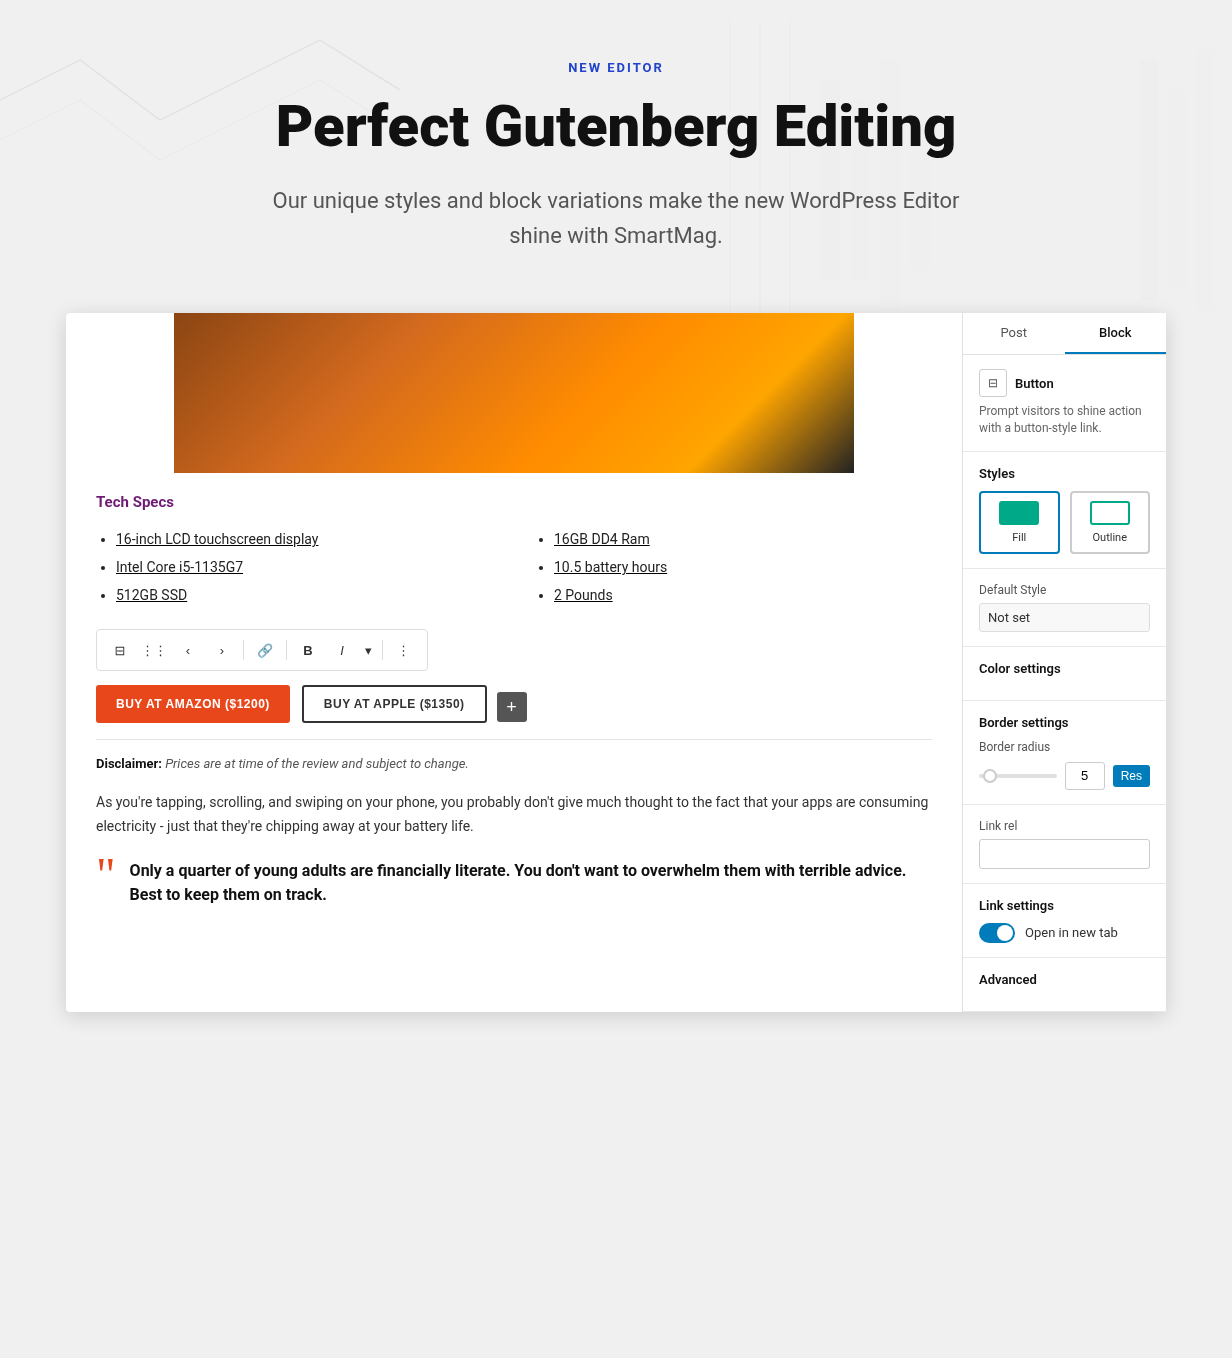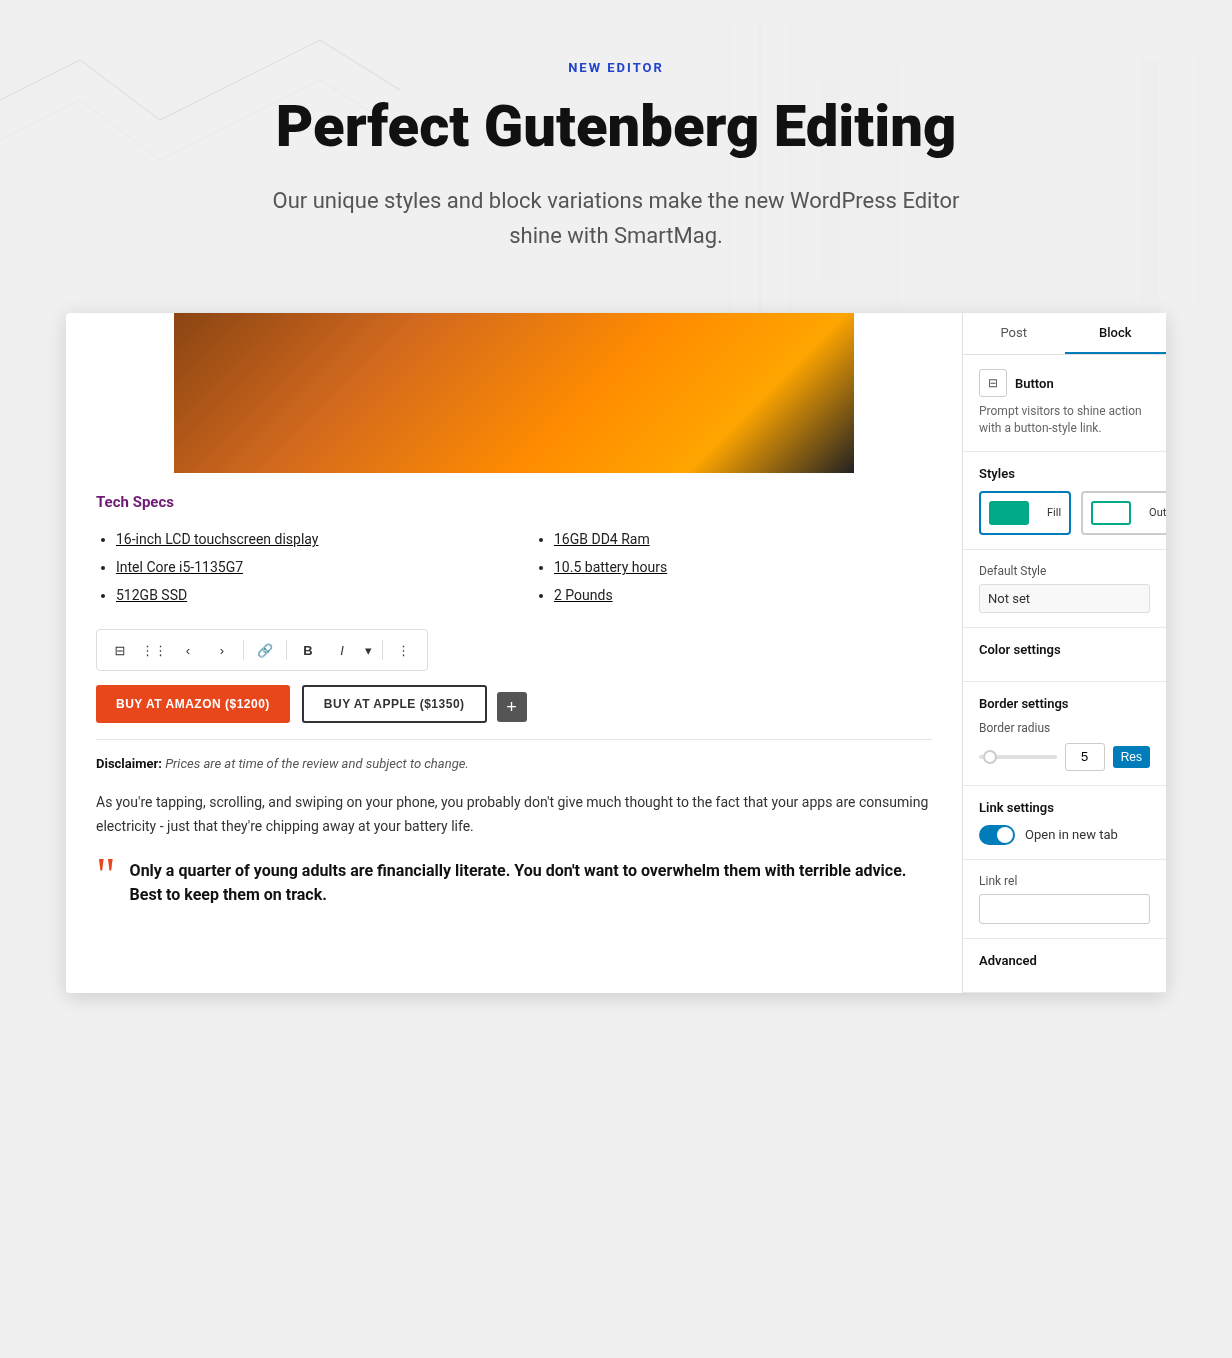--- a/index.html
+++ b/index.html
@@ -325,23 +325,23 @@
       display: flex;
       gap: 10px;
     }
     .style-option {
       flex: 1;
       border: 2px solid #ccc;
       border-radius: 4px;
       padding: 8px;
       cursor: pointer;
       display: flex;
-      flex-direction: row;
-      align-items: center;
-      gap: 18px;
+      flex-direction: column;
+      align-items: center;
+      gap: 6px;
     }
     .style-option.selected {
       border-color: #007cba;
     }
     .style-fill-preview {
       width: 40px;
       height: 24px;
       background: #00aa88;
       border-radius: 3px;
       display: flex;
@@ -592,32 +592,32 @@
       <div class="border-radius-row">
         <div class="radius-slider">
           <div class="radius-thumb"></div>
         </div>
         <input class="radius-input" type="text" value="5" style="">
         <button class="radius-reset-btn">Res</button>
       </div>
     </div>
 
     <div class="sidebar-section">
+      <div class="default-style-label">Link rel</div>
+      <input class="link-rel-input" type="text" value="" style="">
+    </div>
+
+    <div class="sidebar-section">
       <div class="section-label">Link settings</div>
       <div class="toggle-row">
         <div class="toggle">
           <div class="toggle-thumb"></div>
         </div>
         <span class="toggle-label">Open in new tab</span>
       </div>
     </div>
 
     <div class="sidebar-section">
-      <div class="default-style-label">Link rel</div>
-      <input class="link-rel-input" type="text" value="" style="">
-    </div>
-
-    <div class="sidebar-section">
       <div class="section-label">Advanced</div>
     </div>
 
   </div>
 </div>
 
 </body></html>

